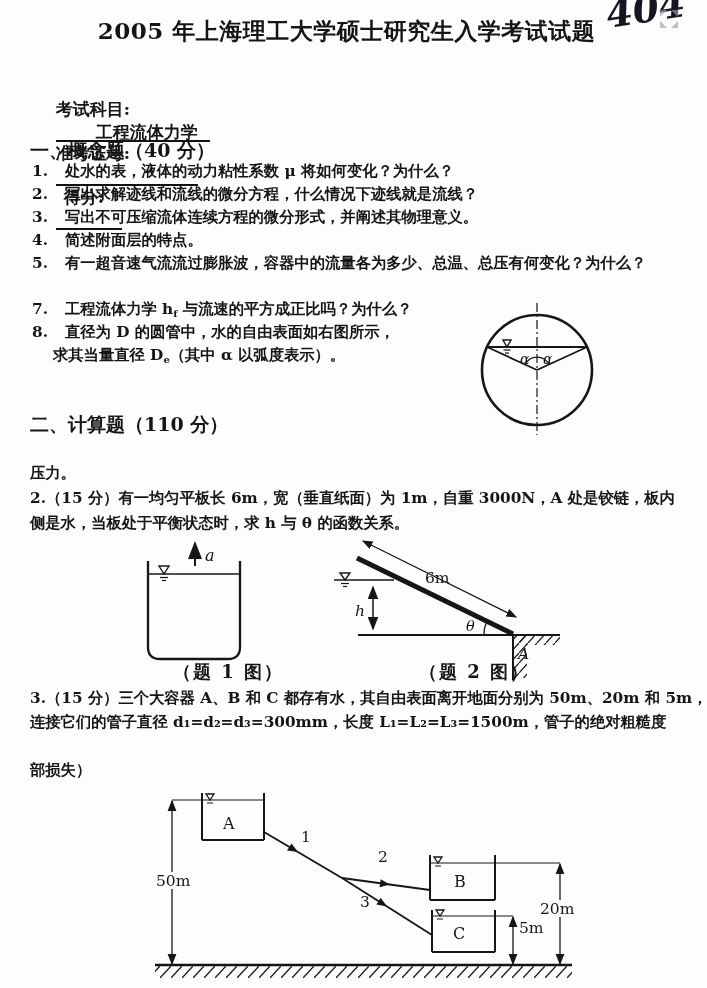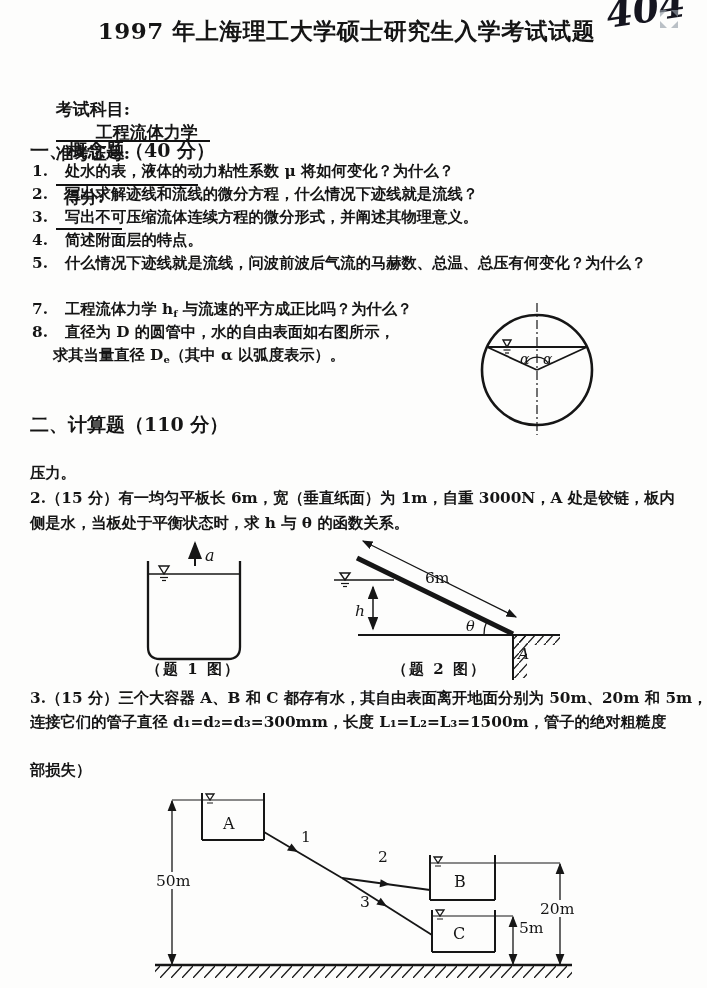--- a/index.html
+++ b/index.html
@@ -10,21 +10,21 @@
   .hand{left:606px;top:-14px;font-size:38px;font-style:italic;font-weight:600;transform:rotate(-9deg);color:#15151f;}
   .hdr{left:32px;top:78px;font-size:17px;font-weight:700;}
   .u{display:inline-block;border-bottom:2px solid #111;height:19px;vertical-align:bottom;}
   .u-subj{padding:0 12px;min-width:130px;text-align:right;}
   .u-blank1{width:142px;}
   .u-blank2{width:66px;}
   .sect{font-size:19px;font-weight:700;}
   .cn{font-size:15.3px;font-weight:600;}
   .qnum{display:inline-block;width:33px;}
   .sb{font-size:10px;vertical-align:-3px;}
-  .cap{font-size:15px;font-weight:700;letter-spacing:2px;}
+  .cap{font-size:18px;font-weight:700;letter-spacing:2px;margin-left:27px;}
   svg{position:absolute;overflow:visible;}
   svg text{font-family:"DejaVu Serif","Liberation Serif",serif;fill:#161616;}
   .lbl{font-size:15.5px;}
   .itl{font-style:italic;}
   .fsicon{position:absolute;left:658px;top:8px;opacity:.65;}
 </style>
 </head>
 <body>
 
 <div class="page">
@@ -33,38 +33,38 @@
 
   <svg class="fsicon" width="22" height="22" viewBox="0 0 22 22">
     <g fill="#97a0aa">
       <polygon points="2,2 9,2 2,9"></polygon>
       <polygon points="20,2 20,9 13,2"></polygon>
       <polygon points="2,20 2,13 9,20"></polygon>
       <polygon points="20,20 13,20 20,13"></polygon>
     </g>
   </svg>
 
-  <div class="t title">1997 年上海理工大学硕士研究生入学考试试题</div>
+  <div class="t title">2005 年上海理工大学硕士研究生入学考试试题</div>
 
   <div class="t hdr">
     <span>考试科目:</span>
     <span class="u u-subj">工程流体力学</span>
     <span style="">准考证号:</span>
     <span class="u u-blank1"></span>
     <span style="margin-left:8px">得分:</span>
     <span class="u u-blank2"></span>
   </div>
 
   <div class="t sect" style="left:30px;top:138px">一、概念题（40 分）</div>
 
   <div class="t cn" style="left:32px;top:161px"><span class="qnum">1.</span><span>处水的表，液体的动力粘性系数 μ 将如何变化？为什么？</span></div>
   <div class="t cn" style="left:32px;top:184px"><span class="qnum">2.</span><span>写出求解迹线和流线的微分方程，什么情况下迹线就是流线？</span></div>
   <div class="t cn" style="left:32px;top:207px"><span class="qnum">3.</span><span>写出不可压缩流体连续方程的微分形式，并阐述其物理意义。</span></div>
   <div class="t cn" style="left:32px;top:230px"><span class="qnum">4.</span><span>简述附面层的特点。</span></div>
-  <div class="t cn" style="left:32px;top:253px"><span class="qnum">5.</span><span>什么情况下迹线就是流线，问波前波后气流的马赫数、总温、总压有何变化？为什么？</span></div>
+  <div class="t cn" style="left:32px;top:253px"><span class="qnum">5.</span><span>有一超音速气流流过膨胀波，容器中的流量各为多少、总温、总压有何变化？为什么？</span></div>
   <div class="t cn" style="left:32px;top:299px"><span class="qnum">7.</span><span>工程流体力学 h</span><span class="sb">f</span><span> 与流速的平方成正比吗？为什么？</span></div>
   <div class="t cn" style="left:32px;top:322px"><span class="qnum">8.</span><span>直径为 D 的圆管中，水的自由表面如右图所示，</span></div>
   <div class="t cn" style="left:53px;top:345px"><span>求其当量直径 D</span><span class="sb">e</span><span>（其中 α 以弧度表示）。</span></div>
 
   <svg style="left:477px;top:303px" width="130" height="132" viewBox="0 0 130 132">
     <line x1="60" y1="0" x2="60" y2="132" stroke="#161616" stroke-width="1.2" stroke-dasharray="9 3 2 3"></line>
     <circle cx="60" cy="67" r="55" fill="none" stroke="#161616" stroke-width="2.6"></circle>
     <line x1="10" y1="44" x2="110" y2="44" stroke="#161616" stroke-width="2"></line>
     <line x1="10" y1="44" x2="60" y2="67" stroke="#161616" stroke-width="1.8"></line>
     <line x1="110" y1="44" x2="60" y2="67" stroke="#161616" stroke-width="1.8"></line>

